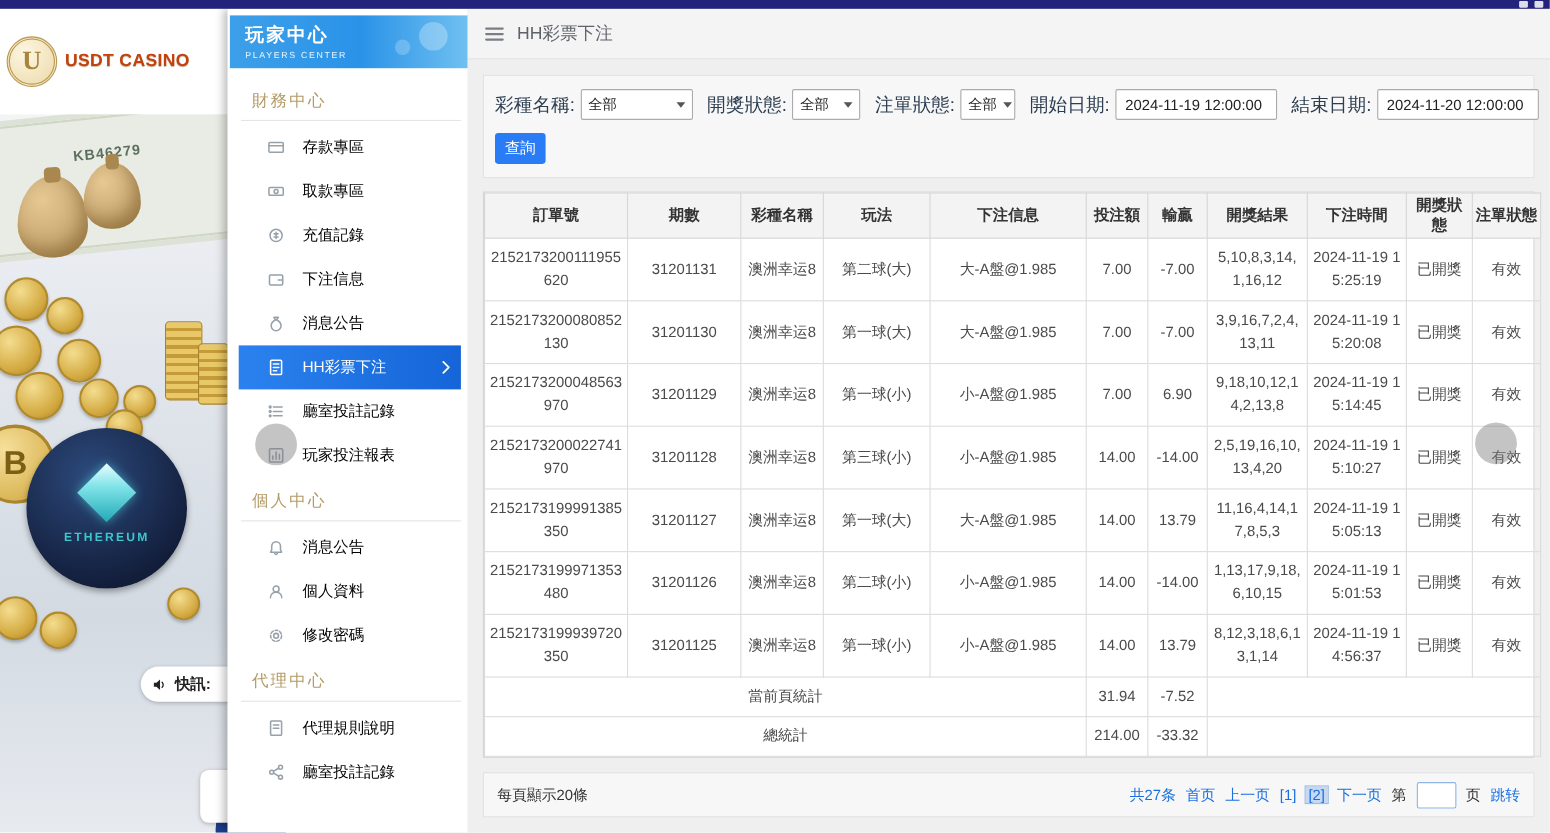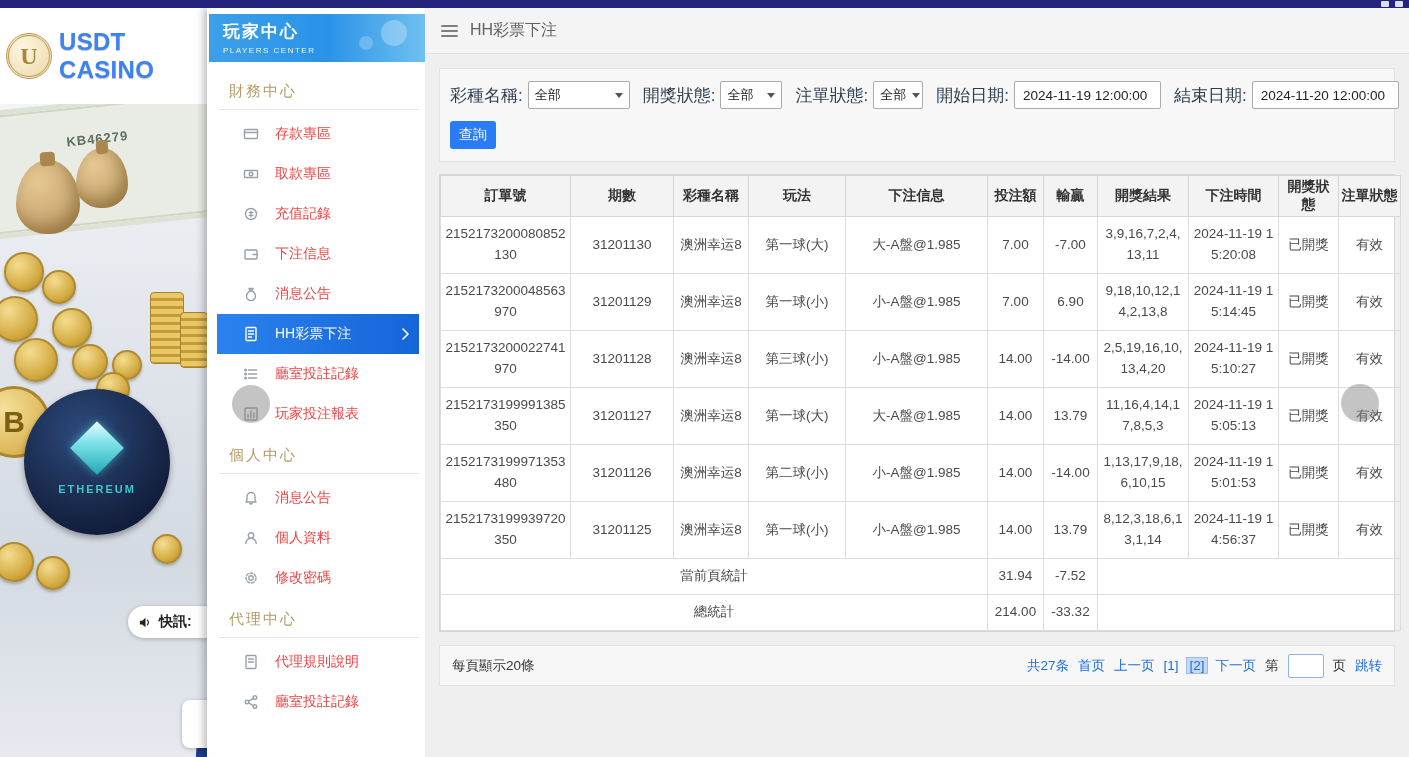--- a/index.html
+++ b/index.html
@@ -10,21 +10,21 @@
   
   .topbar { position:absolute; left:0; top:0; width:100%; height:8px; background:#23237c; z-index:15; }
   .topbar-icons { position:absolute; right:6px; top:1px; display:flex; gap:6px; }
   .topbar-icons i { display:block; width:8px; height:6px; background:rgba(255,255,255,.85); border-radius:1px; }
 
   
   .page-bg { position:absolute; inset:8px 0 0 0; z-index:1; background:#fff; }
   .brand { position:absolute; left:0; top:0; width:207px; height:96px; background:#fff; display:flex; align-items:center; gap:7px; padding-left:6px; }
   .brand-badge { width:46px; height:46px; border-radius:50%; border:3px double #b99850; background:radial-gradient(circle at 35% 30%, #fdf6e2, #ecd9a8); display:flex; align-items:center; justify-content:center; flex:0 0 auto; }
   .brand-badge span { font-family:"Liberation Serif","DejaVu Serif",serif; font-size:24px; font-weight:bold; color:#a9853c; }
-  .brand-name { font-size:24px; font-weight:800; color:#3b82f6; letter-spacing:.3px; text-shadow:0 1px 1px rgba(90,60,0,.35); }
+  .brand-name { font-size:16px; font-weight:800; color:#c2410c; letter-spacing:.3px; text-shadow:0 1px 1px rgba(90,60,0,.35); }
 
   .photo { position:absolute; left:0; top:96px; width:207px; bottom:0; overflow:hidden;
            background:linear-gradient(180deg,#f3f4f6 0%,#e2e6ec 35%,#d3dae2 70%,#e7eaef 100%); }
   .banknote { position:absolute; left:-24px; top:-4px; width:250px; height:128px; background:#e9ece4; border:5px solid #dde2d6; box-shadow:inset 0 0 0 2px #cfd6c6; transform:rotate(-6deg); }
   .banknote .serial { position:absolute; left:88px; top:26px; font-size:13px; font-weight:bold; color:#5d6f5d; letter-spacing:1px; }
   .bag { position:absolute; background:radial-gradient(circle at 35% 30%, #e6c893, #b5925c); border-radius:50% 50% 48% 48% / 62% 62% 40% 40%; box-shadow:inset -6px -8px 14px rgba(90,60,10,.35); }
   .bag:before { content:""; position:absolute; left:38%; top:-8px; width:24%; height:14px; background:#a9884f; border-radius:4px; transform:rotate(-4deg); }
   .coin { position:absolute; border-radius:50%; background:radial-gradient(circle at 35% 30%, #f4dd90, #d3a940 65%, #a8822c); border:2px solid #b08a2e; box-shadow:0 2px 3px rgba(0,0,0,.25); }
   .stack { position:absolute; background:repeating-linear-gradient(180deg,#e9c868 0 5px,#c49b38 5px 8px); border-radius:4px; border:1px solid #a8822c; }
   .btc { position:absolute; left:-22px; top:282px; width:72px; height:72px; border-radius:50%; background:radial-gradient(circle at 35% 30%, #f6e09a, #d0a63e); border:3px solid #ab852d; display:flex; align-items:center; justify-content:center; font-weight:bold; font-size:30px; color:#7c5e14; z-index:1; }
@@ -44,21 +44,21 @@
   .sidebar { width:218px; flex:0 0 auto; background:#fff; }
   .sb-header { position:relative; margin:6px 0 0 2px; width:216px; height:48px; padding:6px 12px 0 14px; overflow:hidden;
                background:linear-gradient(90deg,#3d9fe8 0%, #2a93e8 55%, #6fc0f0 100%); }
   .sb-header:before { content:""; position:absolute; right:18px; top:6px; width:26px; height:26px; border-radius:50%; background:rgba(255,255,255,.28); }
   .sb-header:after { content:""; position:absolute; right:52px; top:22px; width:14px; height:14px; border-radius:50%; background:rgba(255,255,255,.22); }
   .sb-title { color:#fff; font-size:17px; font-weight:bold; letter-spacing:2px; }
   .sb-sub { color:#eaf6ff; font-size:8px; letter-spacing:1.5px; margin-top:3px; }
 
   .nav { padding:8px 6px 0 12px; }
   .sec-header { color:#b39b66; font-size:15px; padding:12px 8px 8px 10px; border-bottom:1px solid #e4e4e4; margin-bottom:4px; letter-spacing:2px; }
-  .nav-item { display:flex; align-items:center; height:40px; padding:0 8px 0 24px; gap:16px; font-size:14px; color:#ef4444; cursor:pointer; }
+  .nav-item { display:flex; align-items:center; height:40px; padding:0 8px 0 24px; gap:16px; font-size:14px; color:#000000; cursor:pointer; }
   .nav-item svg { flex:0 0 auto; }
   .nav-item .chev { margin-left:auto; display:none; }
   .nav-item.active { background:linear-gradient(90deg,#2b82ee,#1565d8); color:#fff; margin-left:-2px; padding-left:26px; }
   .nav-item.active svg * { stroke:#fff; }
   .nav-item.active .chev { display:block; }
   .nicon * { stroke:#97a1ab; fill:none; stroke-width:1.4; stroke-linecap:round; stroke-linejoin:round; }
 
   
   .main { flex:1; background:#efeff0; display:flex; flex-direction:column; min-width:0; }
   .main-header { height:46px; flex:0 0 auto; display:flex; align-items:center; gap:12px; padding-left:16px; background:#f4f4f5; border-bottom:1px solid #e1e1e2; color:#5f6368; font-size:16px; }
@@ -331,20 +331,33 @@
                 <th>投注額</th>
                 <th>輸贏</th>
                 <th>開獎結果</th>
                 <th>下注時間</th>
                 <th>開獎狀態</th>
                 <th>注單狀態</th>
               </tr>
             </thead>
             <tbody class="rows">
                 <tr>
+                  <td>2152173200111955620</td>
+                  <td>31201131</td>
+                  <td>澳洲幸运8</td>
+                  <td>第二球(大)</td>
+                  <td>大-A盤@1.985</td>
+                  <td>7.00</td>
+                  <td>-7.00</td>
+                  <td>5,10,8,3,14,1,16,12</td>
+                  <td>2024-11-19 15:25:19</td>
+                  <td>已開獎</td>
+                  <td>有效</td>
+                </tr>
+                <tr>
                   <td>2152173200080852130</td>
                   <td>31201130</td>
                   <td>澳洲幸运8</td>
                   <td>第一球(大)</td>
                   <td>大-A盤@1.985</td>
                   <td>7.00</td>
                   <td>-7.00</td>
                   <td>3,9,16,7,2,4,13,11</td>
                   <td>2024-11-19 15:20:08</td>
                   <td>已開獎</td>

